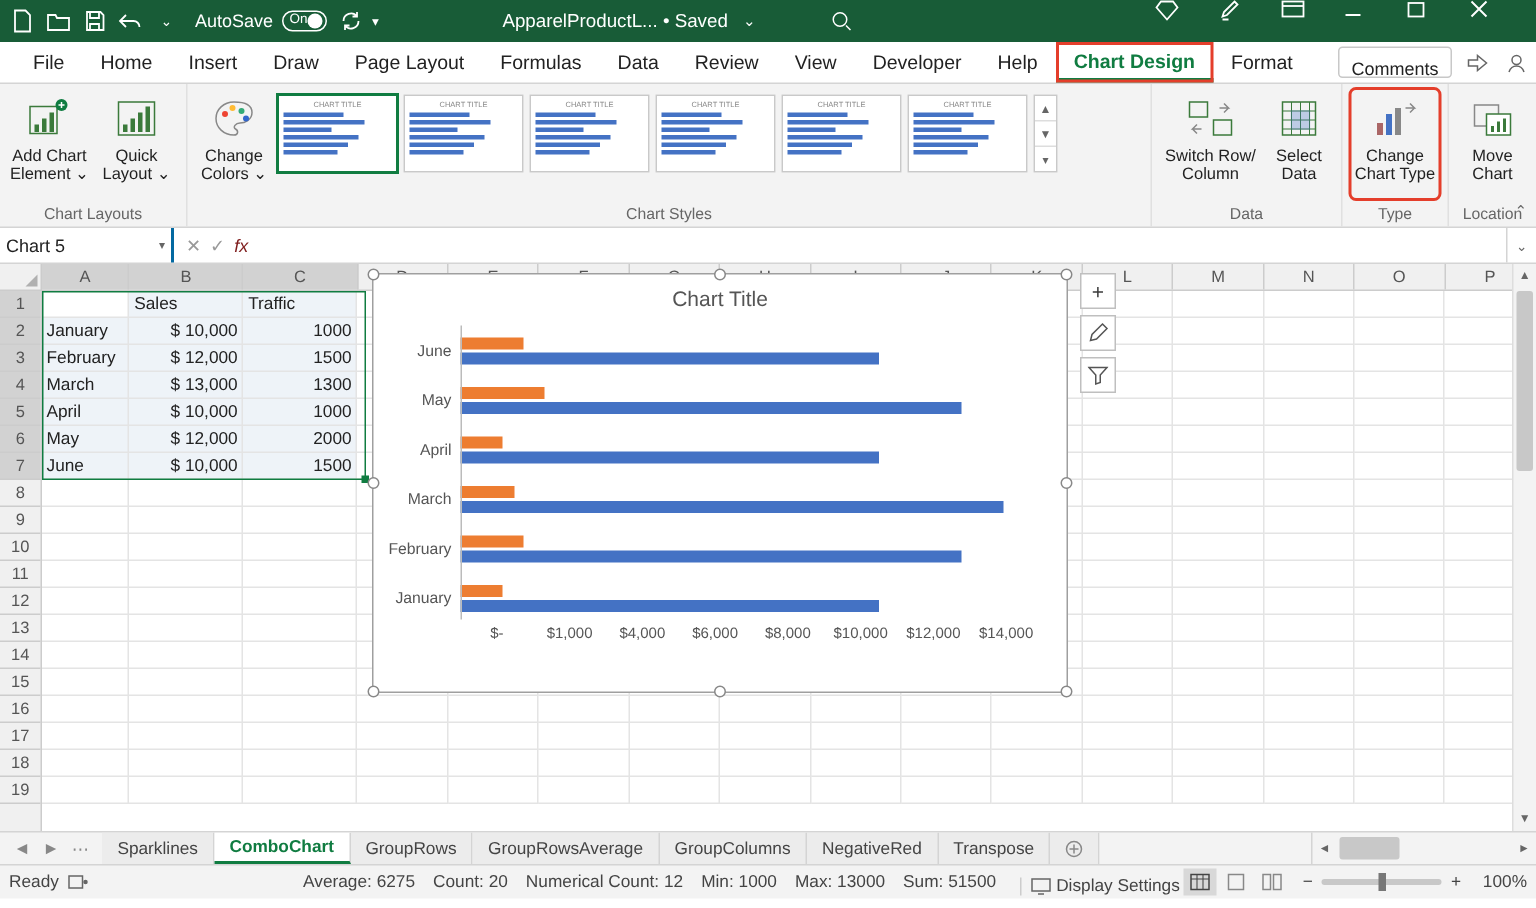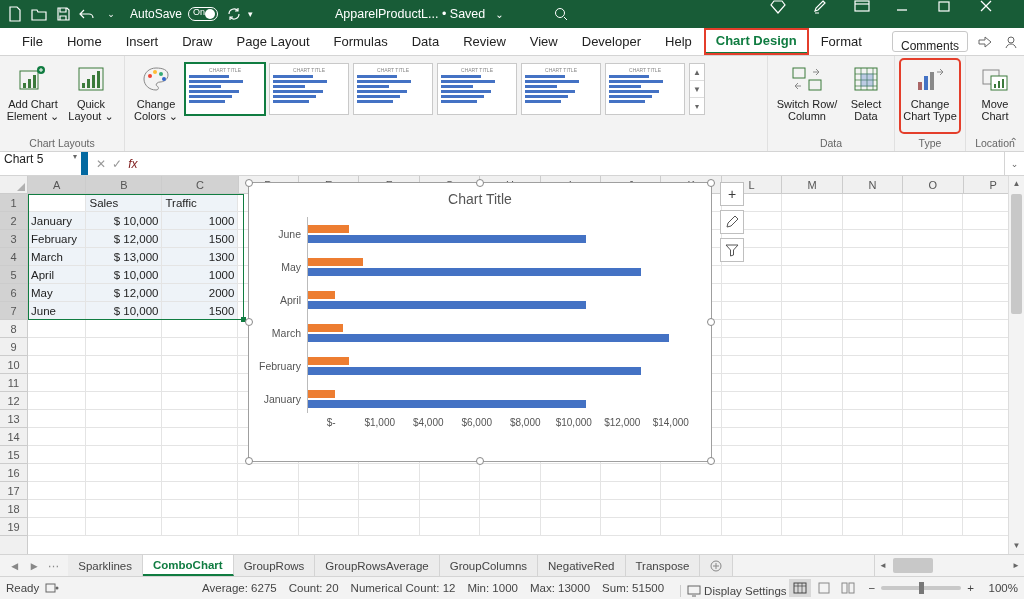--- a/index.html
+++ b/index.html
@@ -46,21 +46,21 @@
   .thumb-bars div:nth-child(4){width:70%;} .thumb-bars div:nth-child(5){width:60%;} .thumb-bars div:nth-child(6){width:50%;}
   .thumb-title { font-size: 5px; text-align:center; color:#888; margin-bottom:1px;}
   .gallery-more { width: 16px; height: 52px; border: 1px solid #c9c9c9; background: #fff; display: flex; flex-direction: column; }
   .gallery-more div { flex:1; display:flex; align-items:center; justify-content:center; border-bottom:1px solid #ddd; font-size:8px; color:#666;}
   .gallery-more div:last-child{border:none;}
 
   .ribbon-collapse { position: absolute; right: 6px; bottom: 4px; font-size: 10px; color: #666; cursor: pointer; }
 
   
   .fxbar { height: 24px; display: flex; align-items: stretch; border-bottom: 1px solid #d4d4d4; }
-  .namebox { width: 88px; border-right: 7px solid #0369a1; display: flex; align-items: flex-start; padding: 0 4px; font-size: 12px; }
+  .namebox { width: 116px; border-right: 2px solid #0369a1; display: flex; align-items: center; padding: 0 4px; font-size: 12px; }
   .namebox .dd { margin-left: auto; font-size: 8px; color: #666; }
   .fx-btns { display: flex; align-items: center; gap: 6px; padding: 0 8px; color: #999; }
   .fx-input { flex: 1; display: flex; align-items: center; padding: 0 4px; }
   .fxbar .expand { width: 20px; display:flex; align-items:center; justify-content:center; border-left:1px solid #d4d4d4; color:#666; font-size:9px;}
 
   
   .gridwrap { position: relative; height: 378px; overflow: hidden; background: #fff; }
   .selectall { position:absolute; top:0; left:0; width:28px; height:18px; border-right:1px solid #ccc; border-bottom:1px solid #ccc; background:#f0f0f0; }
   .selectall::after{ content:""; position:absolute; right:2px; bottom:2px; border-left:8px solid transparent; border-bottom:8px solid #b0b0b0;}
   .colheads { position: absolute; top: 0; left: 28px; right: 0; height: 18px; display: flex; background: #f0f0f0; border-bottom: 1px solid #ccc; }
@@ -360,20 +360,21 @@
               <div></div>
             </div>
           </div>
           <div class="gallery-more">
             <div>▲</div>
             <div>▼</div>
             <div>▾</div>
           </div>
         </div>
     </div>
+    <div class="grp-label">Chart Styles</div>
   </div>
 
   <div class="grp">
     <div class="grp-body">
       <div class="bigbtn" style="width:66px;">
         <div class="ico">
             <svg width="30" height="26" viewBox="0 0 30 26">
               <rect x="1" y="2" width="12" height="10" fill="none" stroke="#3b7a3b"></rect>
               <rect x="17" y="14" width="12" height="10" fill="none" stroke="#3b7a3b"></rect>
               <path d="M21 6h6l-3-3m3 3l-3 3M9 20H3l3-3m-3 3l3 3" stroke="#888" fill="none"></path>

